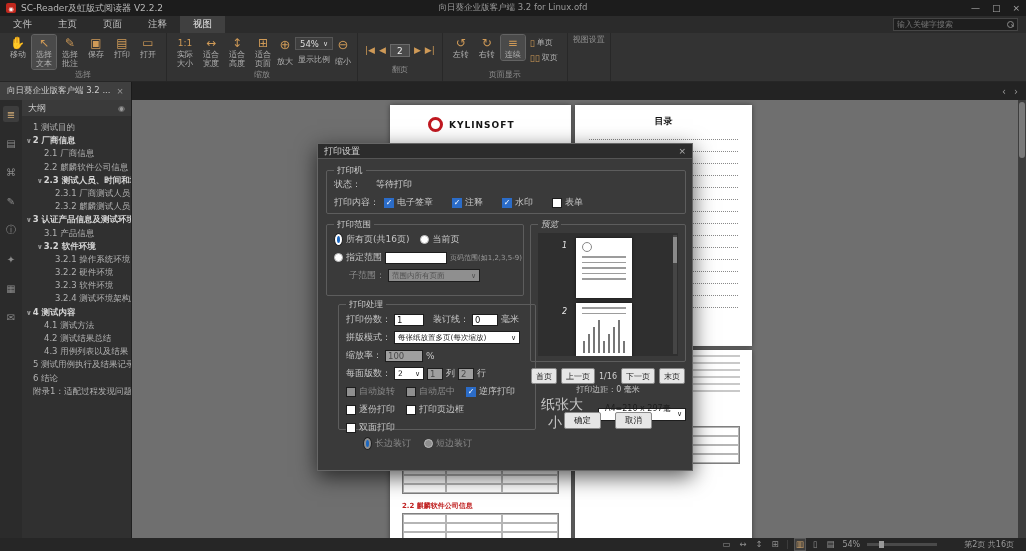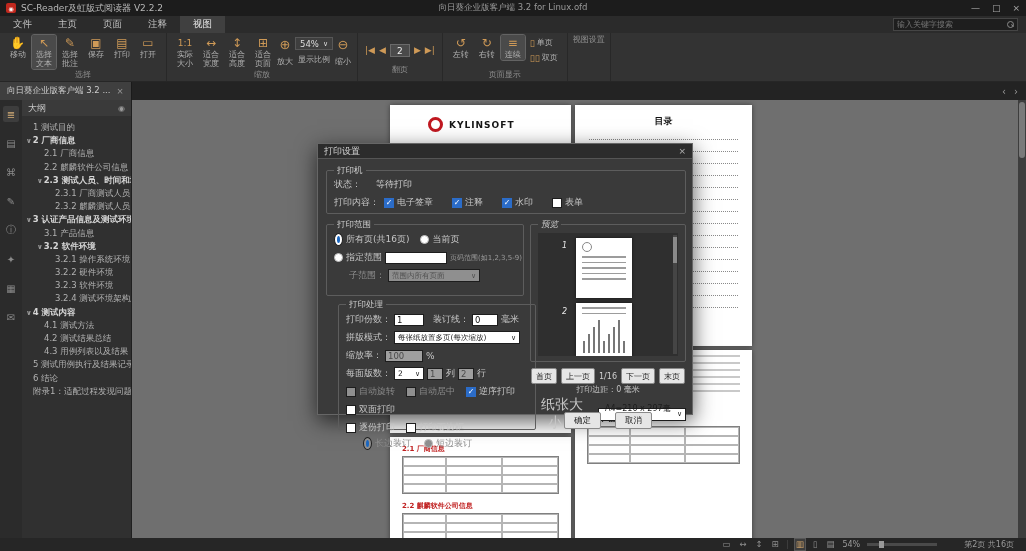--- a/index.html
+++ b/index.html
@@ -71,21 +71,21 @@
   .para-line{height:2px;background:#c9c9c9;margin:5px 12px 0;}
   .red-h{color:#c02020;font-size:7px;font-weight:bold;margin:7px 12px 2px;}
   .blk-h{color:#222;font-size:7px;font-weight:bold;margin:5px 12px 2px;}
   .mini-table{display:grid;grid-template-columns:28% 36% 36%;margin:2px 12px;border:1px solid #808080;}
   .mini-table div{height:9px;border:0.5px solid #b5b5b5;}
   .vscroll{position:absolute;right:0;top:100px;bottom:13px;width:8px;background:#3d3d3d;z-index:25;}
   .vthumb{position:absolute;top:2px;left:1px;width:6px;height:56px;background:#7a7a7a;border-radius:3px;}
   .float-btn{position:absolute;right:12px;top:27px;width:20px;height:20px;border-radius:50%;background:#e2882b;color:#fff;font-size:10px;display:flex;align-items:center;justify-content:center;box-shadow:0 1px 3px rgba(0,0,0,.5);z-index:24;}
 
   
-  .dialog{position:absolute;left:317px;top:143px;width:376px;height:272px;background:#3a3a3a;border:1px solid #666;box-shadow:0 6px 20px rgba(0,0,0,.65);font-size:9px;color:#c6c6c6;z-index:40;}
+  .dialog{position:absolute;left:317px;top:143px;width:376px;height:328px;background:#3a3a3a;border:1px solid #666;box-shadow:0 6px 20px rgba(0,0,0,.65);font-size:9px;color:#c6c6c6;z-index:40;}
   .dtitle{height:15px;background:#2c2c2c;display:flex;align-items:center;padding:0 6px;font-size:9px;color:#d4d4d4;border-bottom:1px solid #555;}
   .dclose{margin-left:auto;color:#b0b0b0;font-size:9px;}
   .group{position:absolute;border:1px solid #5d5d5d;border-radius:2px;}
   .glabel{position:absolute;top:-6px;left:7px;background:#3a3a3a;padding:0 3px;font-size:8.5px;color:#cccccc;line-height:10px;}
   .drow{display:flex;align-items:center;gap:3px;margin:5px 7px 0;white-space:nowrap;}
   .cb{width:10px;height:10px;border:1px solid #1d1d1d;background:#fff;display:inline-flex;align-items:center;justify-content:center;font-size:8px;color:#fff;flex:none;}
   .cb.checked{background:#2b6cc8;border-color:#2b6cc8;}
   .cb.dis{background:#8f8f8f;}
   .rd{width:9px;height:9px;border-radius:50%;border:1px solid #bdbdbd;background:#fff;position:relative;flex:none;}
   .rd.sel::after{content:"";position:absolute;left:2px;top:2px;right:2px;bottom:2px;background:#1a66c0;border-radius:50%;}
@@ -484,30 +484,30 @@
         <span>行</span>
       </div>
       <div class="drow" id="checks-row1">
           <span class="cb dis"></span>
           <span style="color: rgb(138, 138, 138);">自动旋转</span>
           <span class="cb dis" style="margin-left: 8px;"></span>
           <span style="color: rgb(138, 138, 138);">自动居中</span>
           <span class="cb checked" style="margin-left: 8px;">✓</span>
           <span>逆序打印</span>
         </div>
-      <div class="drow">
-        <span class="cb"></span>
-        <span>双面打印</span>
-      </div>
       <div class="drow" id="checks-row2">
           <span class="cb"></span>
           <span>逐份打印</span>
           <span class="cb" style="margin-left: 8px;"></span>
           <span>打印页边框</span>
         </div>
+      <div class="drow">
+        <span class="cb"></span>
+        <span>双面打印</span>
+      </div>
       <div class="drow" style="margin-left:24px;margin-top:3px;" id="duplex-radios">
           <span class="rd sel dis"></span>
           <span style="color: rgb(138, 138, 138);">长边装订</span>
           <span class="rd dis" style="margin-left: 10px;"></span>
           <span style="color: rgb(138, 138, 138);">短边装订</span>
         </div>
     </div>
 
     <div class="group" style="left:212px;top:80px;width:156px;height:138px;font-style:italic;">
       <span class="glabel">预览</span>

